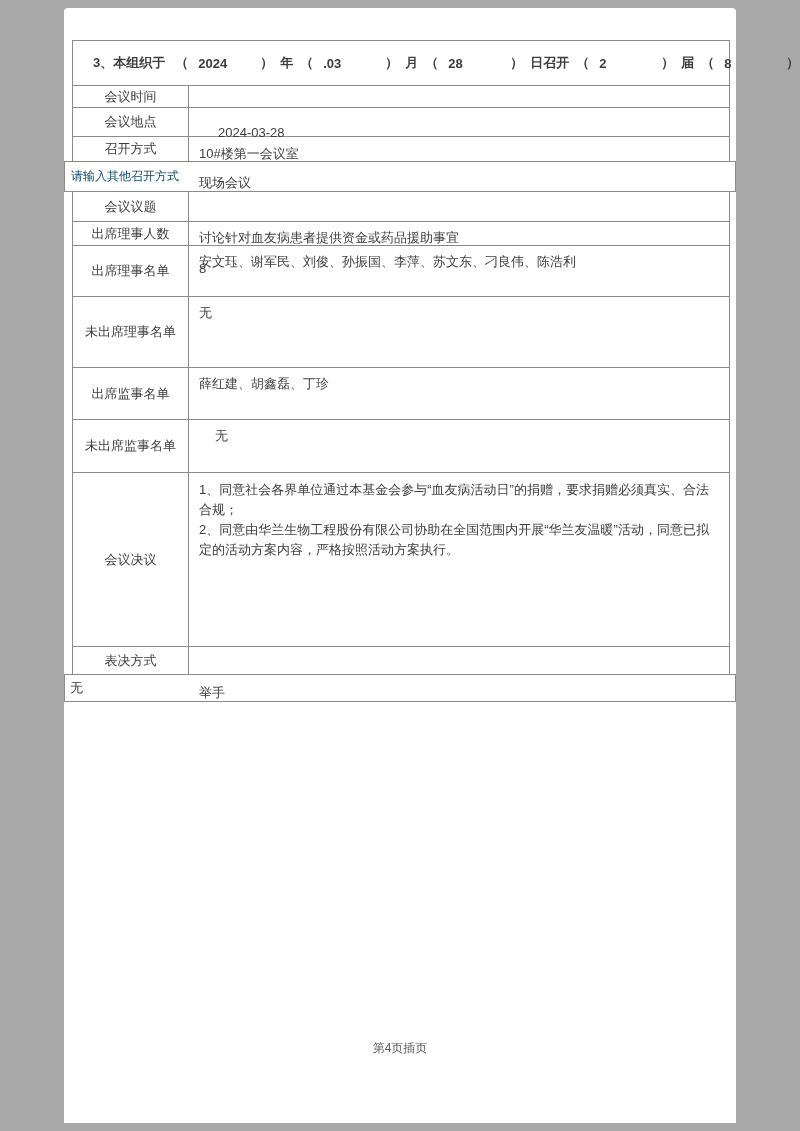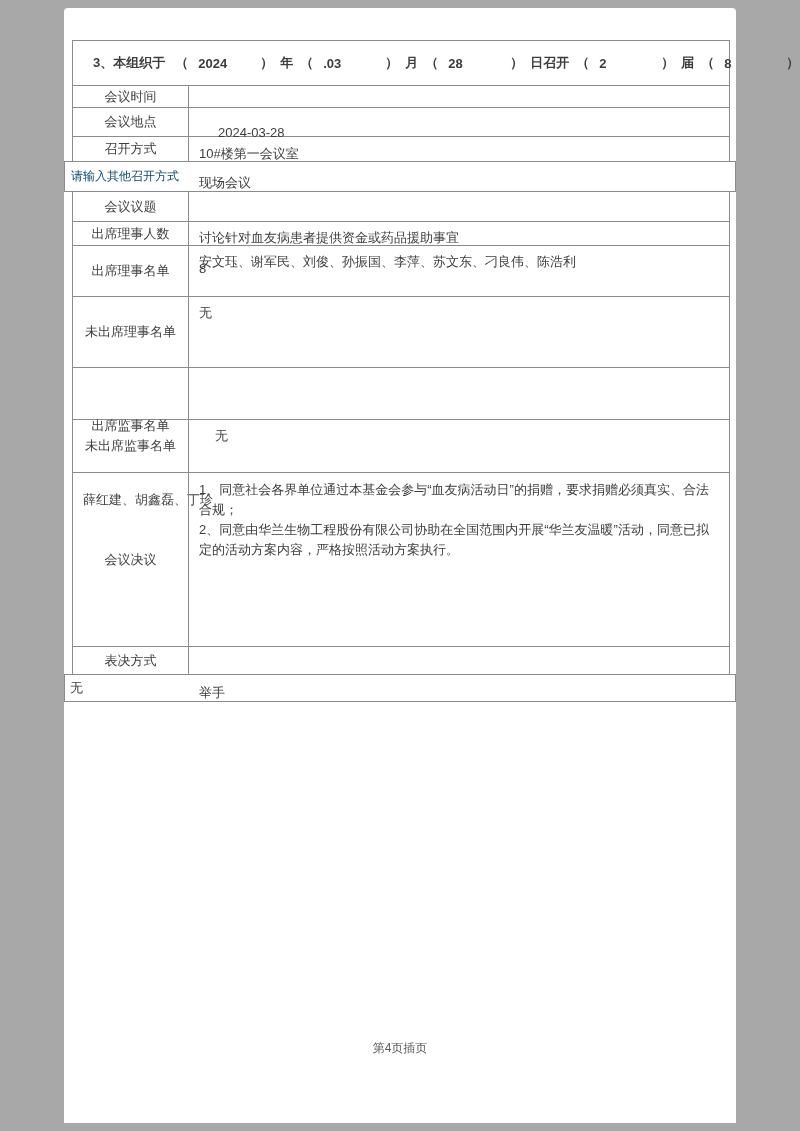--- a/index.html
+++ b/index.html
@@ -58,21 +58,21 @@
   .t-unit { margin:0 7px; }
   .t-prefix { margin-right:10px; }
 
   .h-time   { height:23px;gap:19px; }
   .h-place  { height:30px; }
   .h-mode   { height:26px; }
   .h-topic  { height:31px; }
   .h-count  { height:25px; }
   .h-alist  { height:52px; }
   .h-ablist { height:72px; }
-  .h-slist  { height:53px;flex-direction:column; }
+  .h-slist  { height:53px; }
   .h-sablist{ height:54px;gap:16px; }
   .h-res    { height:175px; }
   .h-vote   { height:29px; }
   .h-remark { height:40px; }
 
   .placeholder-strip {
     height:31px;
     color:#0c4a6e; font-size:12px;
     padding-left:6px;
   }

